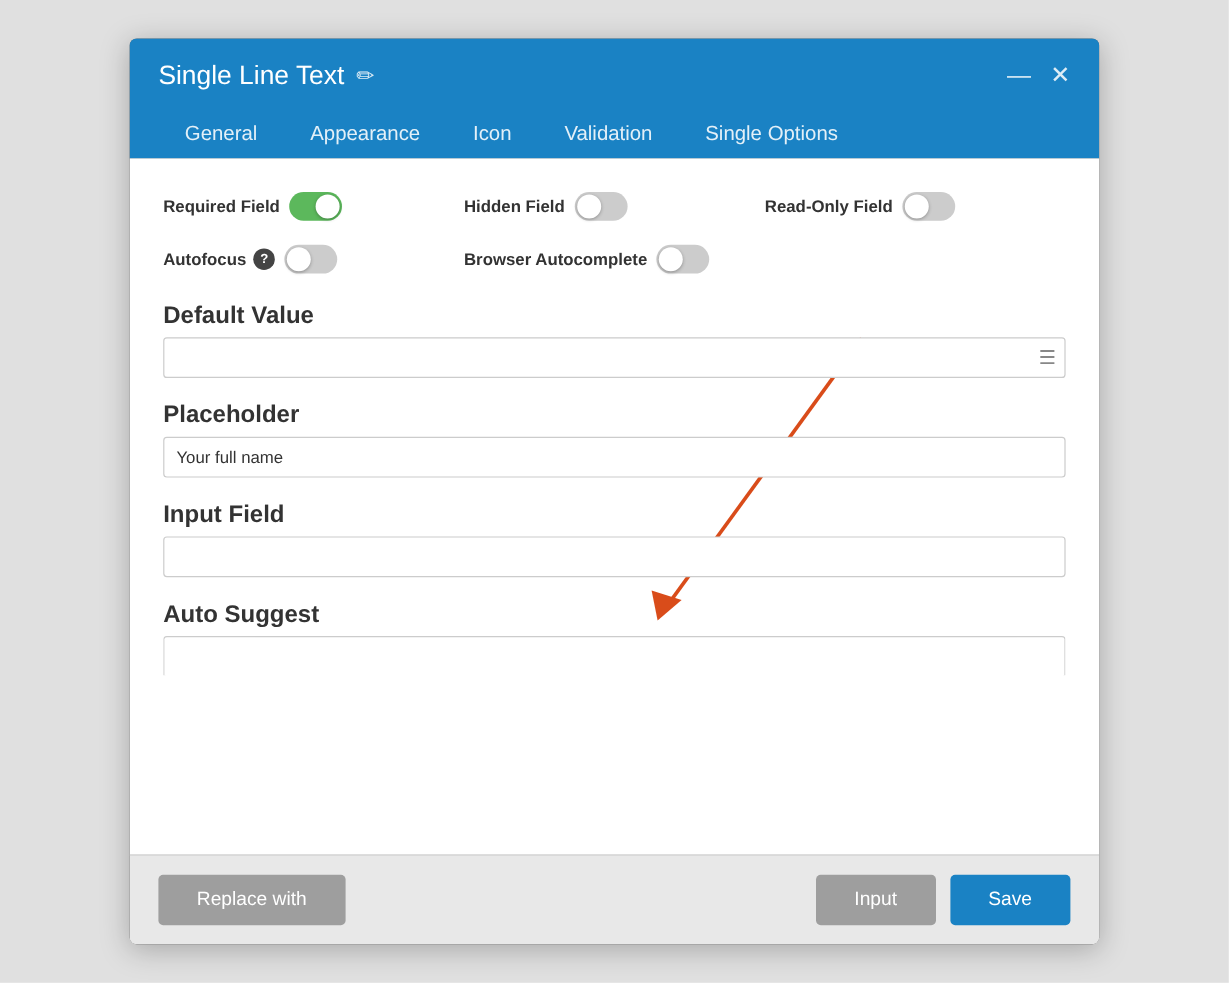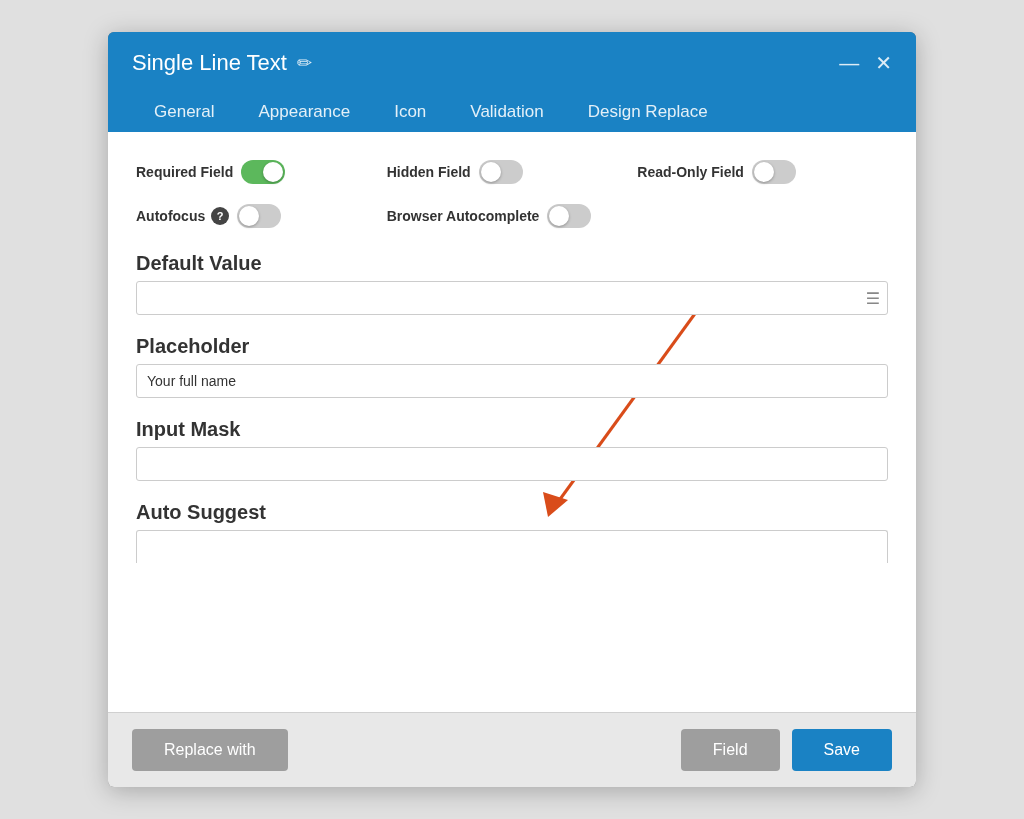--- a/index.html
+++ b/index.html
@@ -235,21 +235,21 @@
         <button class="modal-window-btn">—</button>
         <button class="modal-window-btn">✕</button>
       </div>
     </div>
 
     <div class="modal-tabs">
       <button class="tab">General</button>
       <button class="tab">Appearance</button>
       <button class="tab">Icon</button>
       <button class="tab">Validation</button>
-      <button class="tab">Design Replace</button>
+      <button class="tab">Single Options</button>
     </div>
   </div>
 
   <div class="modal-body">
 
     <svg class="arrow-annotation" width="200" height="260" viewBox="0 0 200 260">
       <line x1="190" y1="10" x2="30" y2="230" stroke="#d94c1a" stroke-width="3"></line>
       <polygon points="20,245 15,220 40,228" fill="#d94c1a"></polygon>
     </svg>
 
@@ -306,35 +306,35 @@
     </div>
 
     <div class="field-section">
       <div class="field-label">Placeholder</div>
       <div class="field-input-wrapper">
         <input class="field-input" type="text" value="Your full name" style="">
       </div>
     </div>
 
     <div class="field-section">
-      <div class="field-label">Input Mask</div>
+      <div class="field-label">Input Field</div>
       <div class="field-input-wrapper">
         <input class="field-input" type="text" value="" style="">
       </div>
     </div>
 
     <div class="field-section" style="margin-bottom:0">
       <div class="field-label">Auto Suggest</div>
       <div class="field-input-wrapper">
         <input class="field-input" type="text" value="" style="border-bottom: none; border-radius: 3px 3px 0px 0px;">
       </div>
     </div>
 
   </div>
 
   <div class="modal-footer">
     <button class="btn btn-gray">Replace with</button>
     <div class="footer-right">
-      <button class="btn btn-gray">Field</button>
+      <button class="btn btn-gray">Input</button>
       <button class="btn btn-blue">Save</button>
     </div>
   </div>
 </div>
 
 </body></html>

